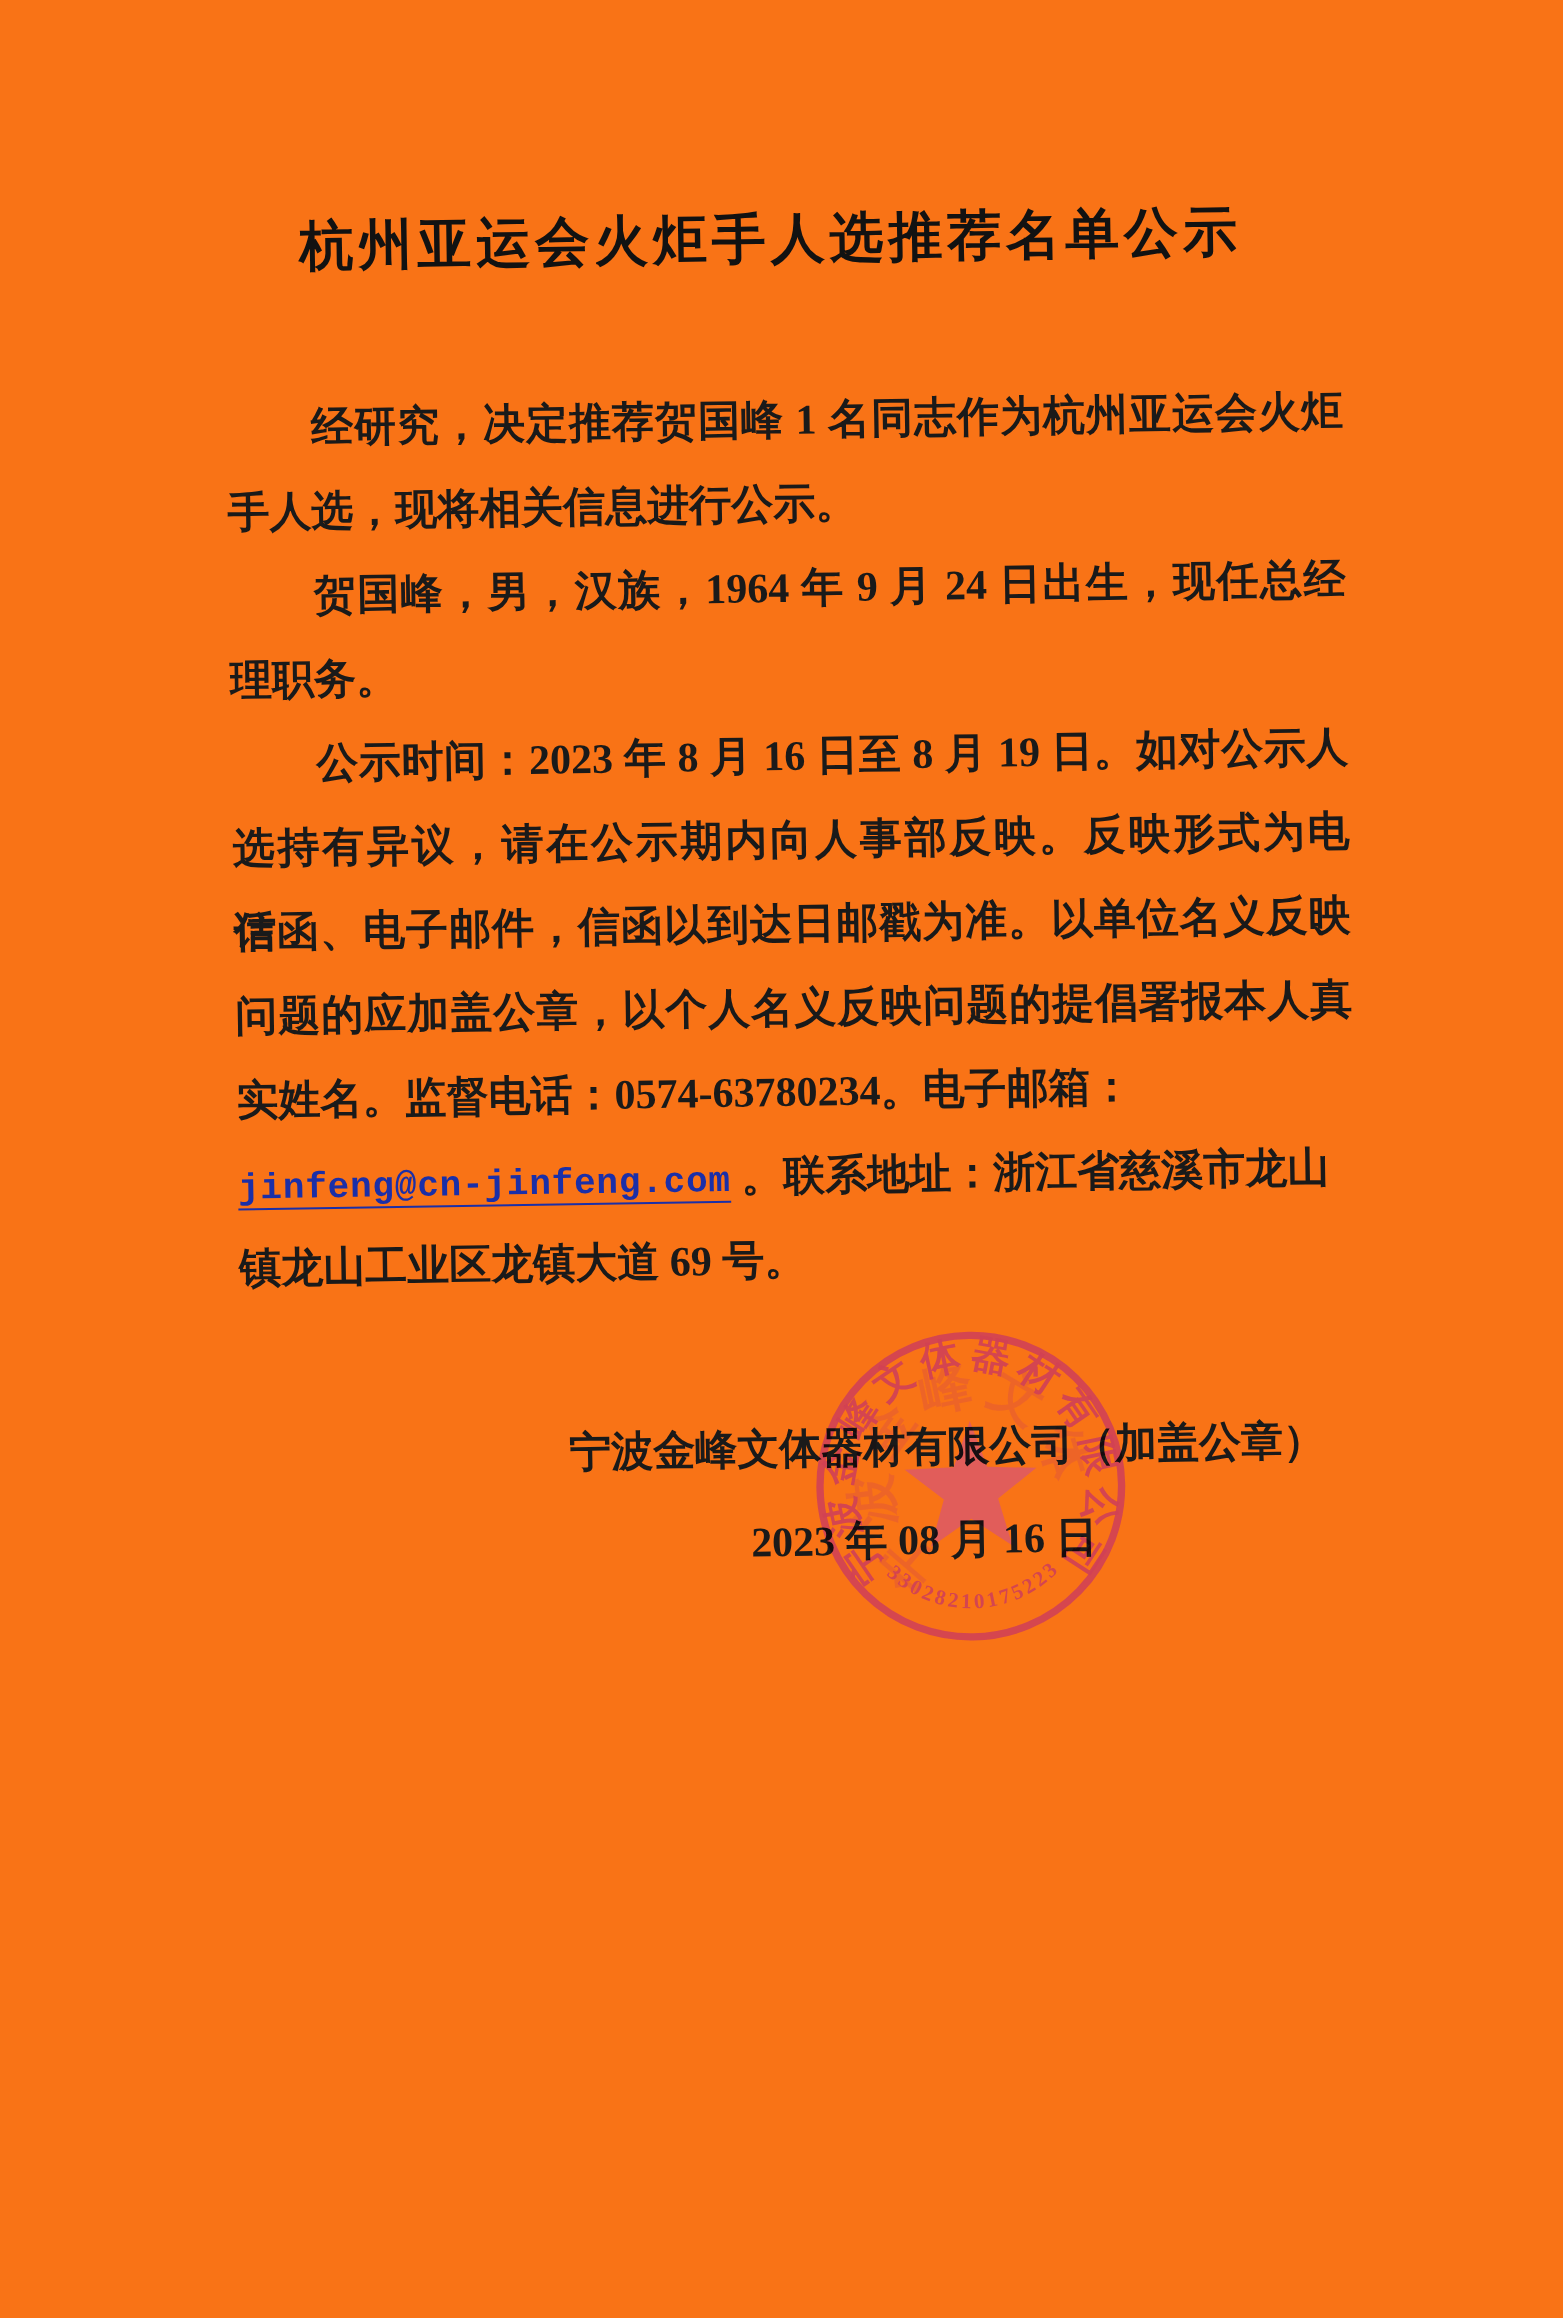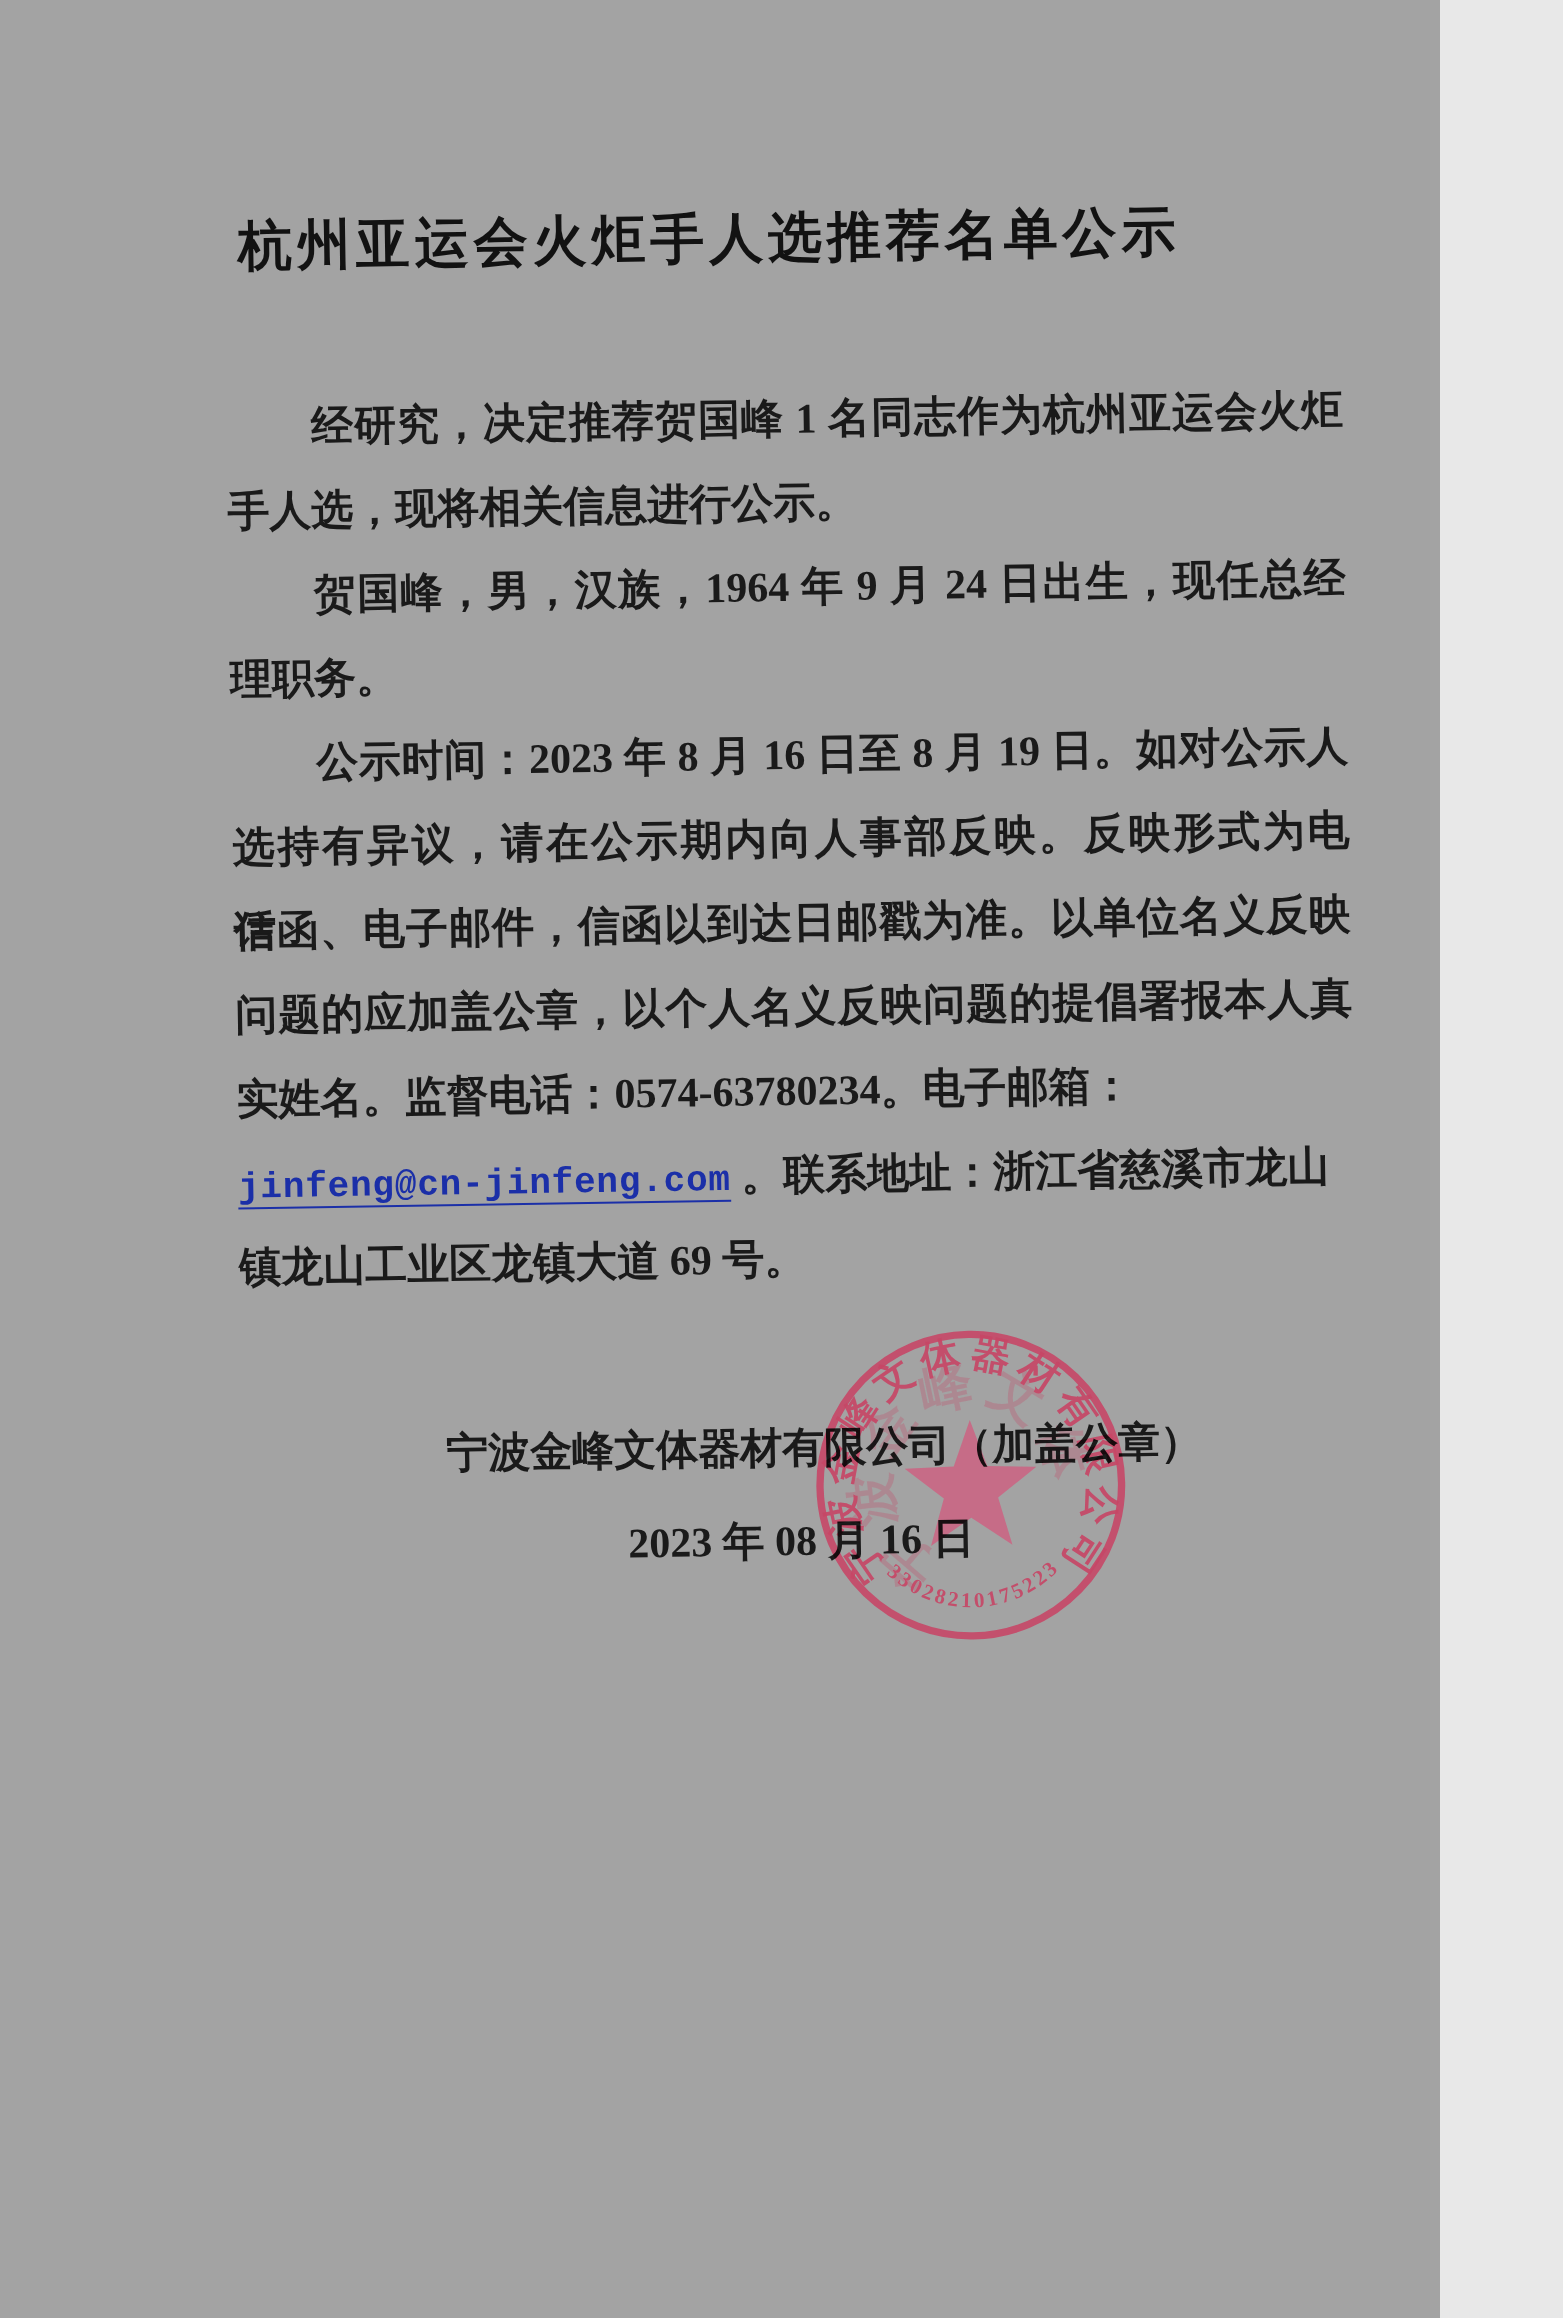--- a/index.html
+++ b/index.html
@@ -1,19 +1,19 @@
 <!DOCTYPE html>
 <html style="font-size:13px"><head>
 <meta charset="utf-8">
 <style>
   html,body{margin:0;padding:0;background:#e8e8e8;}
   .page{
     position:relative;
-    width:1440px;height:2319px;
-    background:#a3a3a3;
+    width:1563px;height:2319px;
+    background:#f97316;
     overflow:hidden;
     font-family:"Liberation Serif", serif;
   }
   .content{
     position:absolute;inset:0;
     transform:rotate(-0.9deg);
     transform-origin:50% 40%;
   }
   .title{
     position:absolute;

